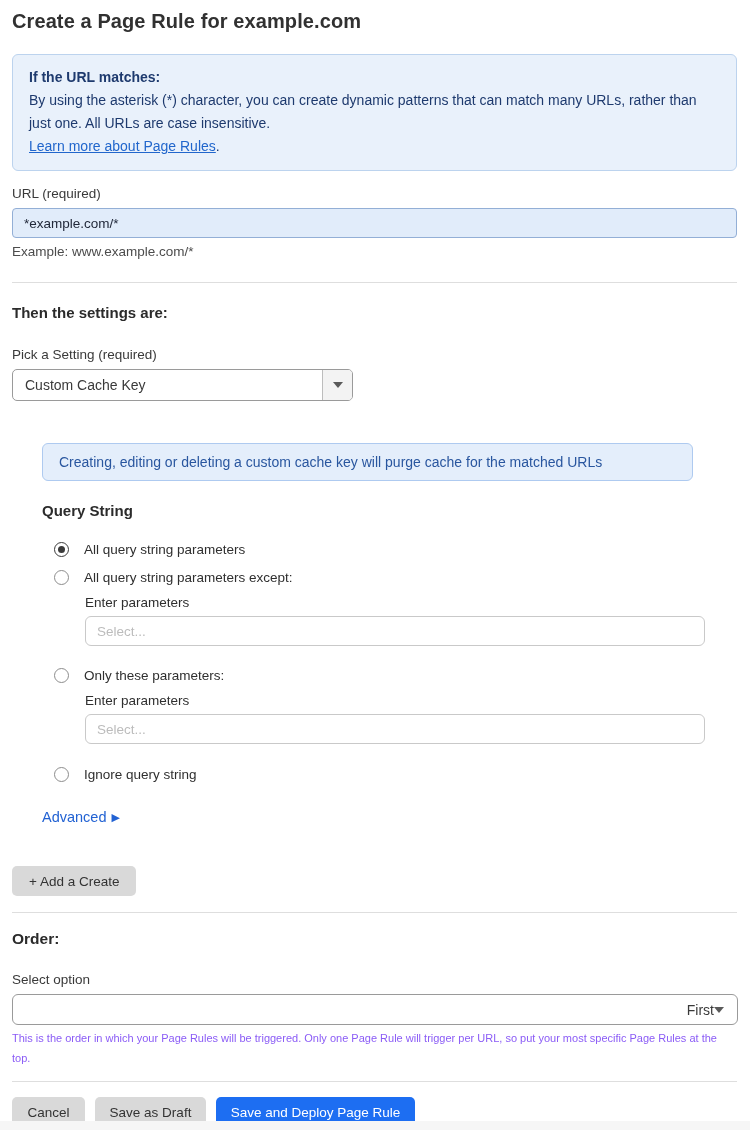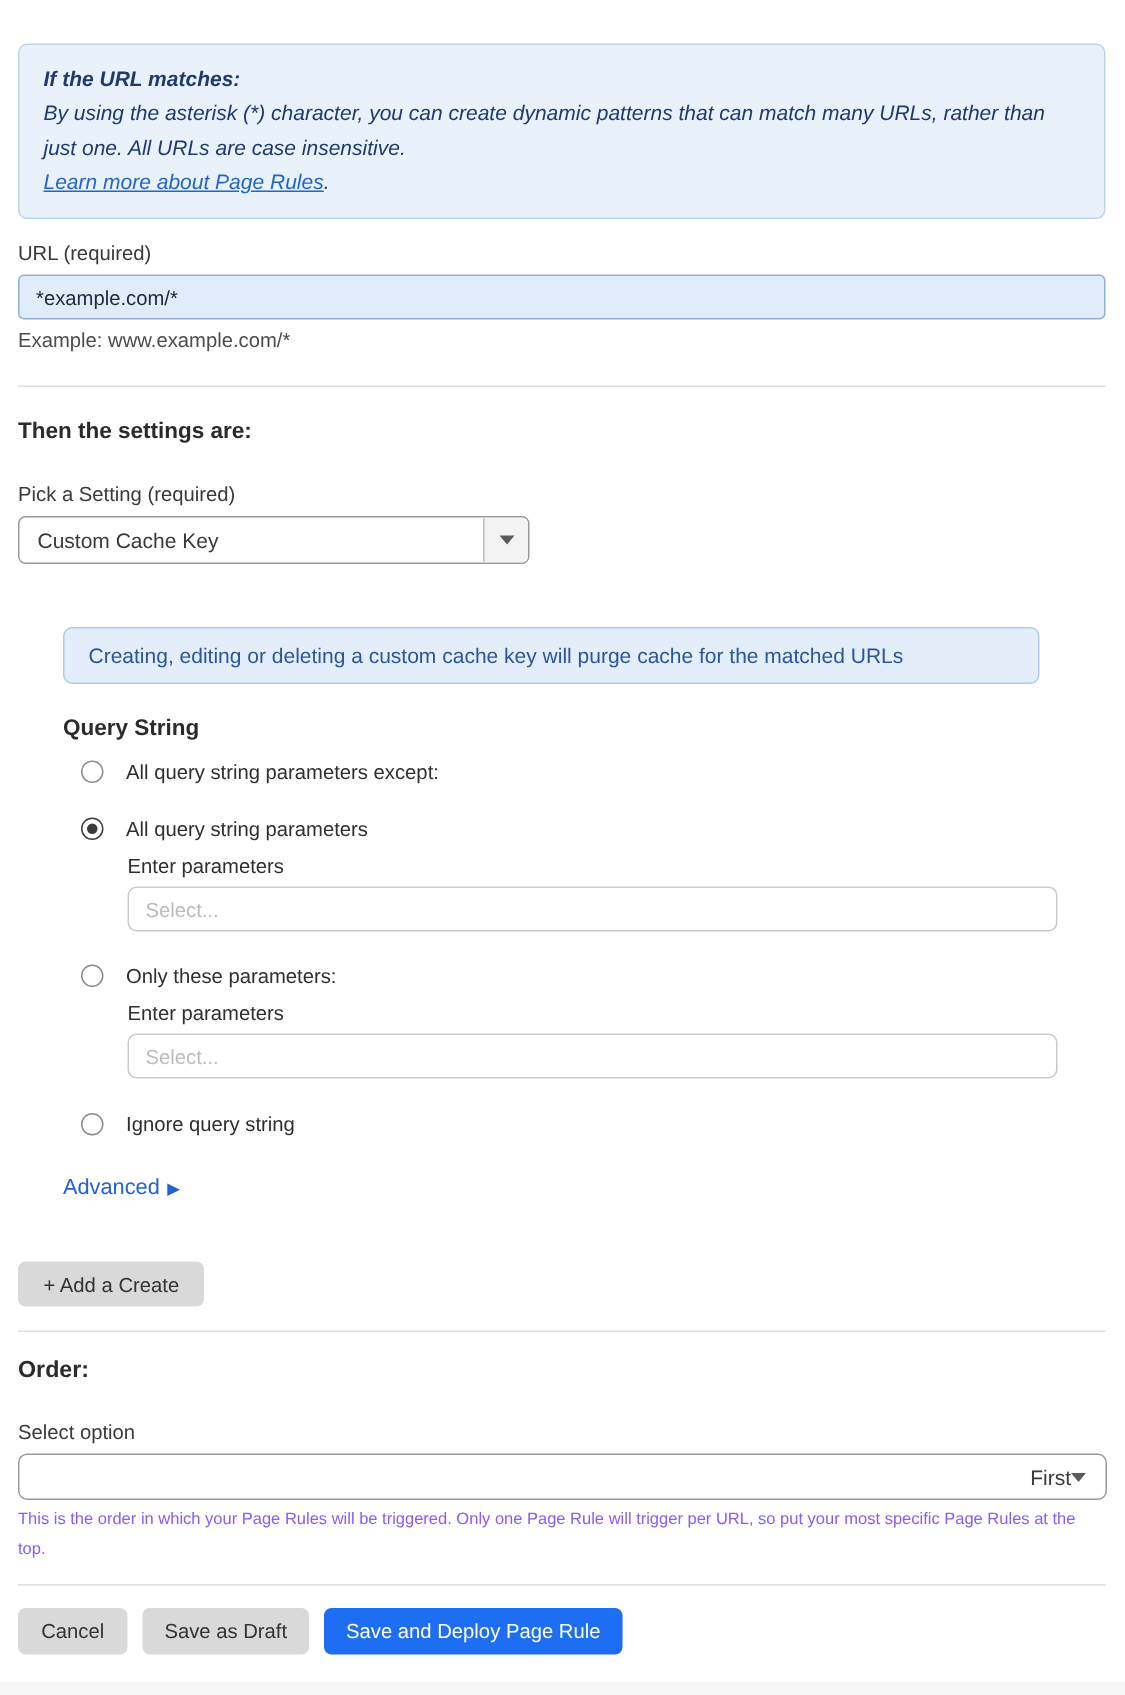--- a/index.html
+++ b/index.html
@@ -25,21 +25,20 @@
   
   .info-box {
     margin-top: 21px;
     background: #e9f1fb;
     border: 1px solid #bcd3ee;
     border-radius: 6px;
     padding: 11px 16px 12px 16px;
     color: #1e3a6e;
     font-size: 14px;
     line-height: 23px;
-    font-style: italic;
   }
   .info-box .info-heading { font-weight: bold; font-size: 14px; }
   .info-box a.info-link {
     color: #2166cc;
     text-decoration: underline;
     cursor: pointer;
   }
   .info-box .info-link-suffix { color: #1e3a6e; }
 
   .field-label { font-size: 13.5px; color: #3a3a3a; }
@@ -252,20 +251,21 @@
     left: 0; bottom: 0;
     width: 750px; height: 9px;
     background: #f6f6f6;
   }
 </style>
 </head>
 <body>
 
 <div class="content">
 
+  <h1 class="page-title">Create a Page Rule for example.com</h1>
 
   <div class="info-box">
     <div class="info-heading">If the URL matches:</div>
     <div class="info-body">By using the asterisk (*) character, you can create dynamic patterns that can match many URLs, rather than just one. All URLs are case insensitive.</div>
     <div><a class="info-link">Learn more about Page Rules</a><span class="info-link-suffix">.</span></div>
   </div>
 
   <div class="field-label url-label">URL (required)</div>
   <input class="url-input" type="text" value="*example.com/*" style="">
   <div class="url-helper">Example: www.example.com/*</div>
@@ -279,28 +279,28 @@
     <div class="select-value">Custom Cache Key</div>
     <div class="select-arrow-btn">
       <span class="tri-down"></span>
     </div>
   </div>
 
   <div class="notice-box">Creating, editing or deleting a custom cache key will purge cache for the matched URLs</div>
 
   <div class="section-heading qs-heading">Query String</div>
 
+  <div class="radio-row radio-1">
+    <span class="radio-circle checked"></span>
+    <span class="radio-label">All query string parameters</span>
+  </div>
+
   <div class="radio-row radio-2">
     <span class="radio-circle"></span>
     <span class="radio-label">All query string parameters except:</span>
-  </div>
-
-  <div class="radio-row radio-1">
-    <span class="radio-circle checked"></span>
-    <span class="radio-label">All query string parameters</span>
   </div>
   <div class="sub-label">Enter parameters</div>
   <input class="param-input" type="text" placeholder="Select..." style="">
 
   <div class="radio-row radio-3">
     <span class="radio-circle"></span>
     <span class="radio-label">Only these parameters:</span>
   </div>
   <div class="sub-label">Enter parameters</div>
   <input class="param-input" type="text" placeholder="Select..." style="">

